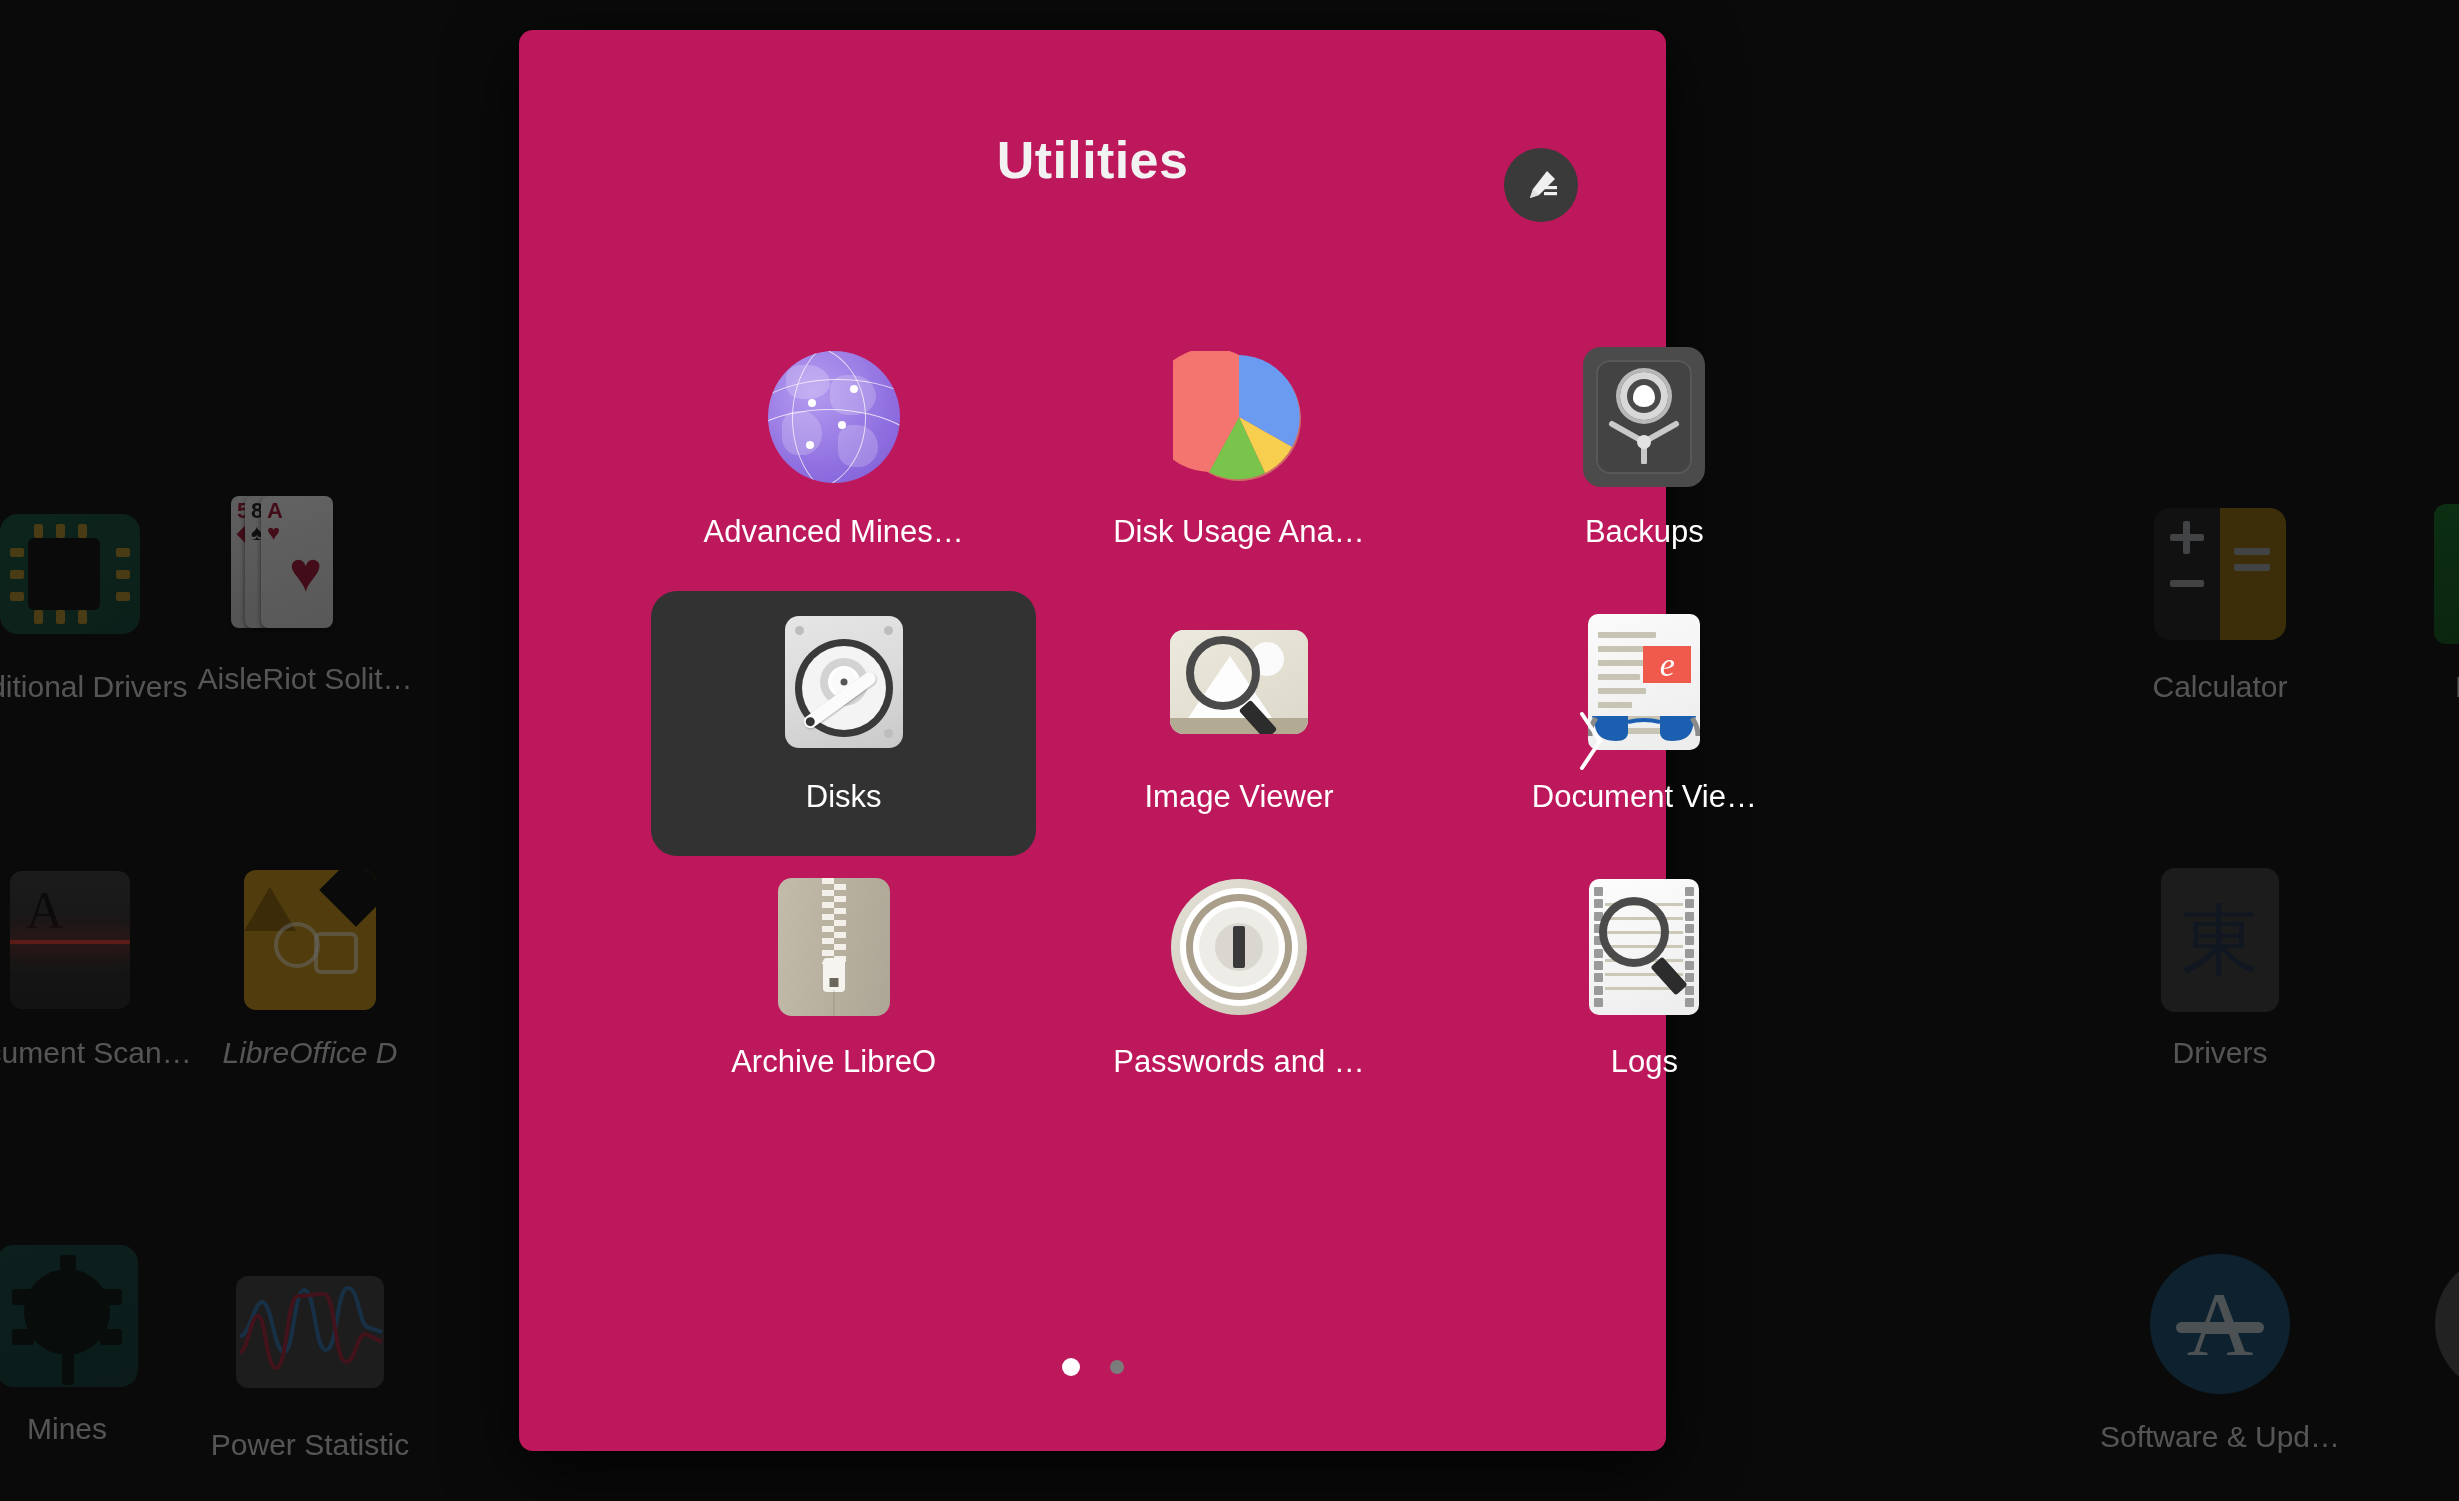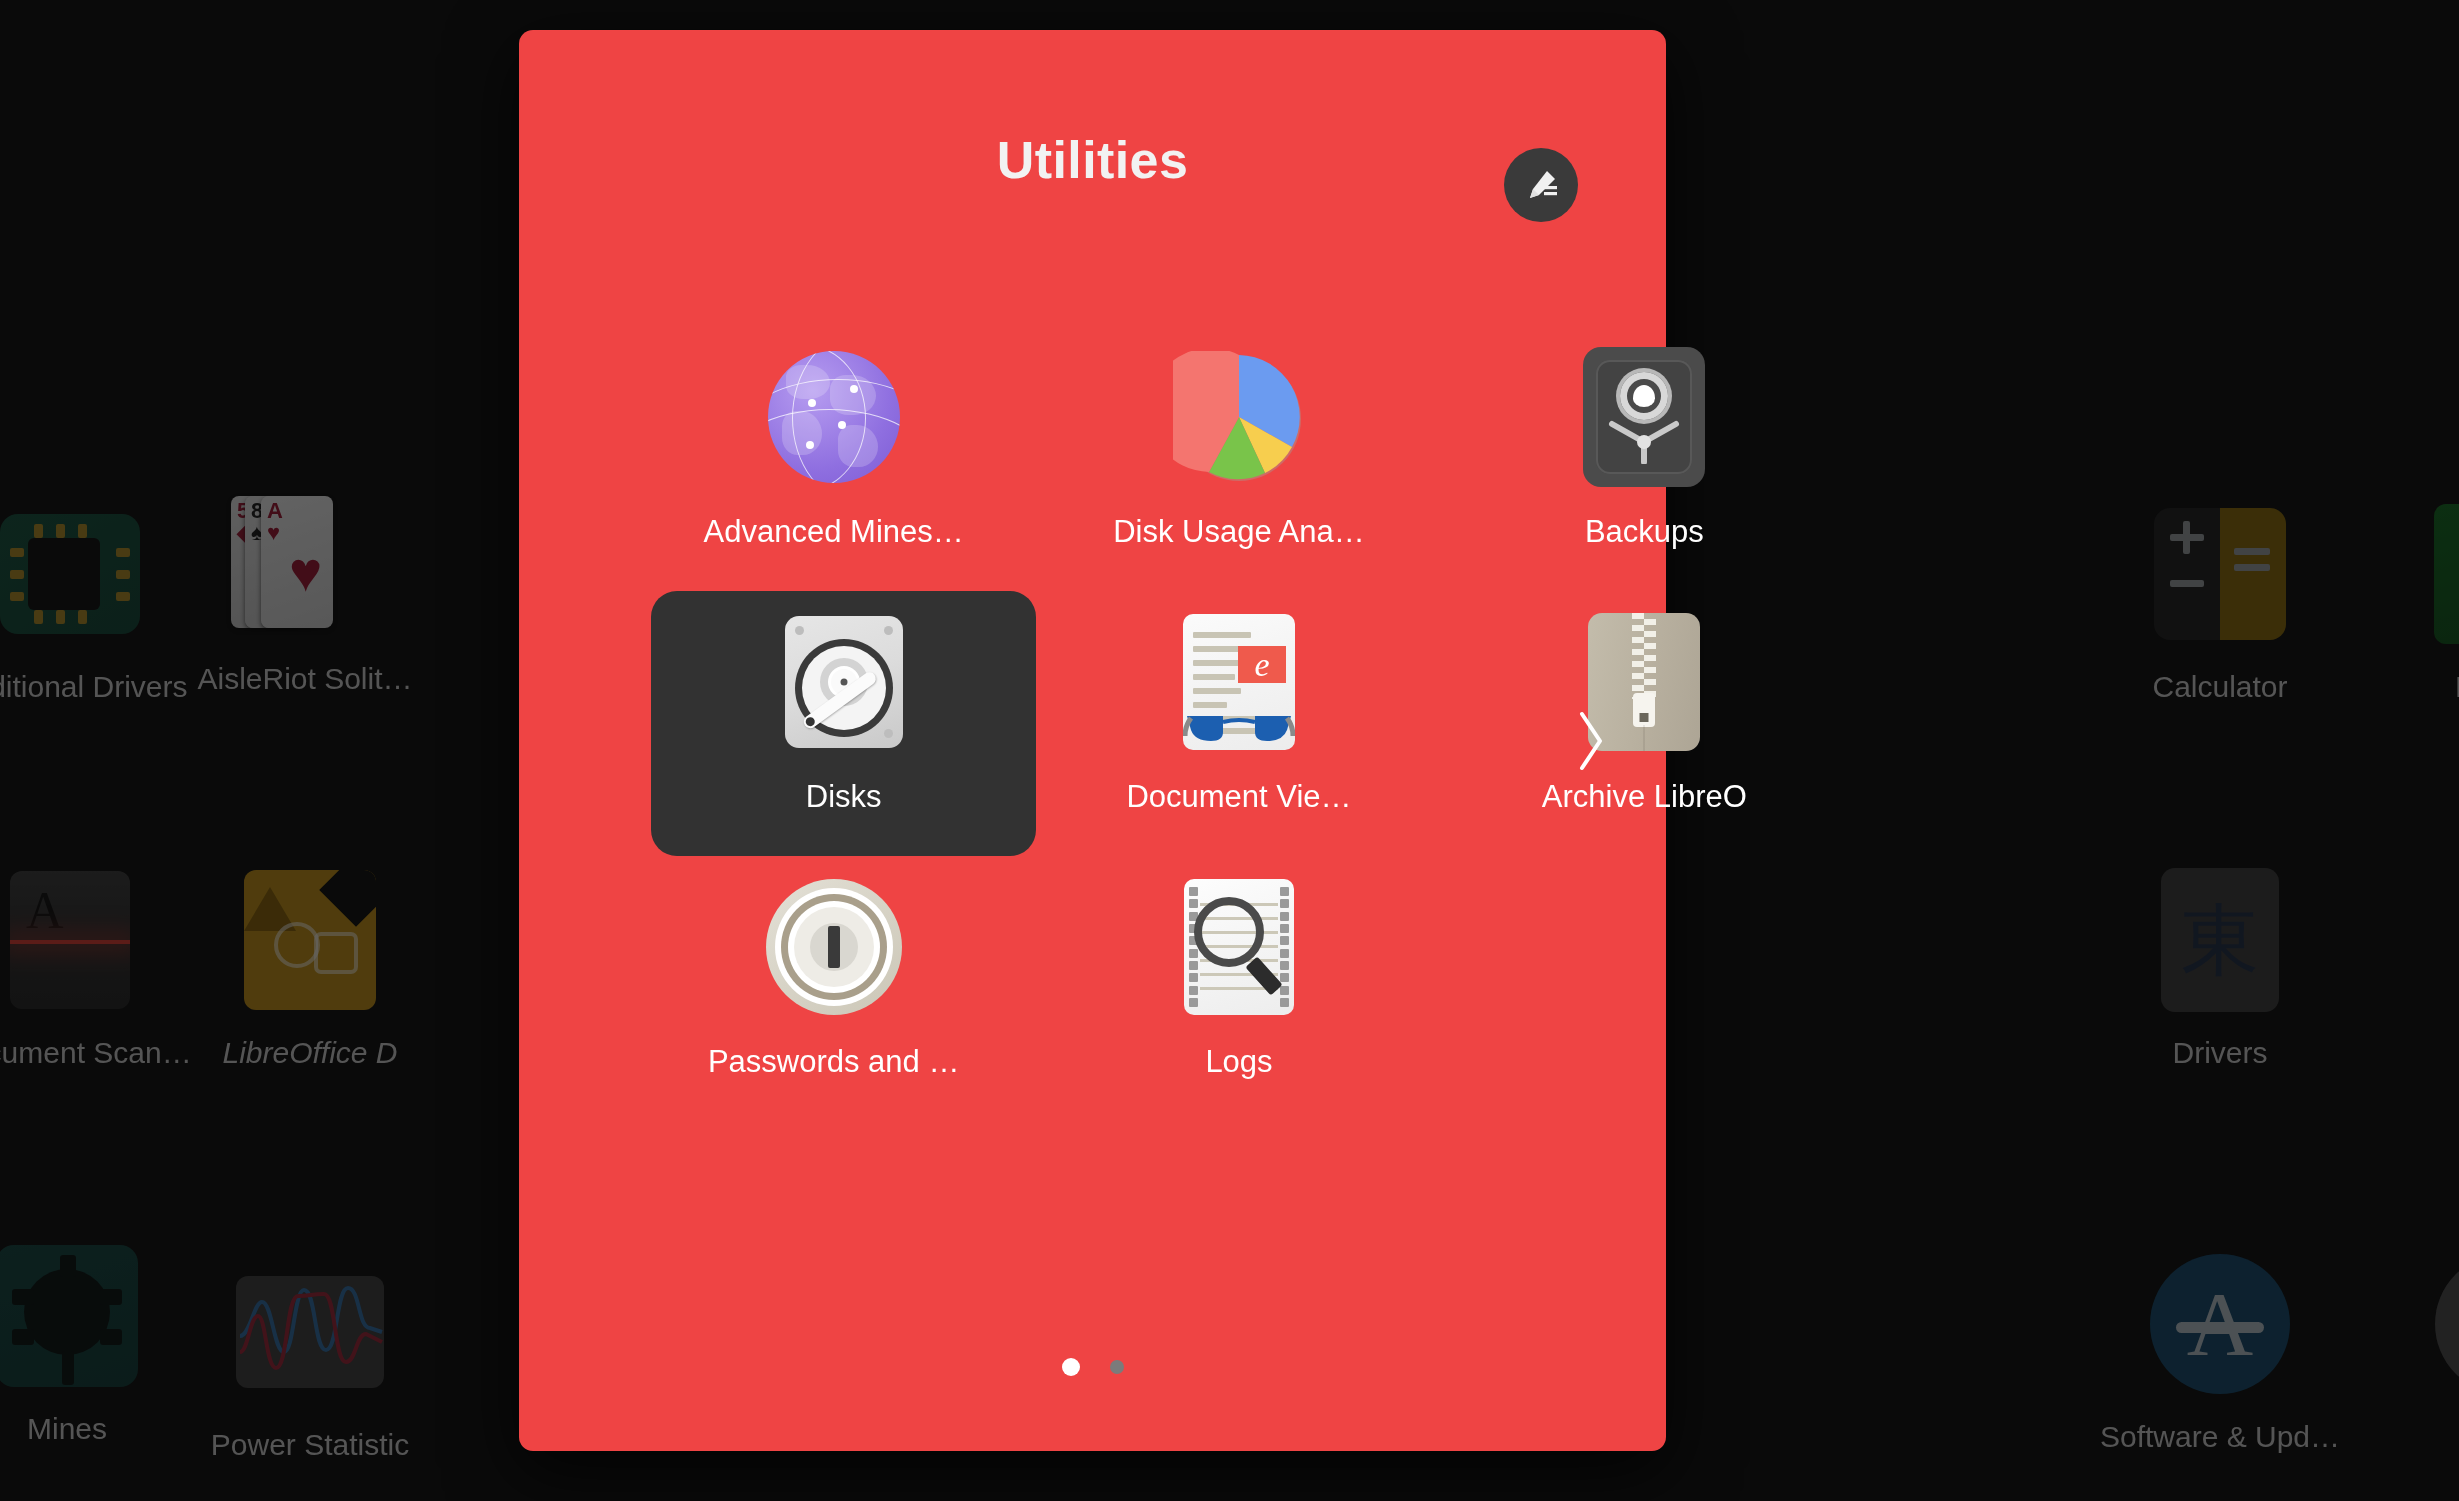--- a/index.html
+++ b/index.html
@@ -72,21 +72,21 @@
   .ic-swupd .A { font-size:92px; color:#b8c4cc; font-family:"Liberation Serif",serif; line-height:1; }
   .ic-swupd .bar { position:absolute; left:26px; top:68px; width:88px; height:11px; background:#b8c4cc; border-radius:6px; }
 
   .ic-sw { width:140px; height:140px; border-radius:50%; background:#4a4a4a; position:relative; }
 
   
   #folder {
     position: absolute;
     left: 519px; top: 30px;
     width: 1147px; height: 1421px;
-    background: #ef4444;
+    background: #be185d;
     border-radius: 14px;
     box-shadow: 0 20px 70px rgba(0,0,0,.75);
   }
   #folder-title {
     position: absolute; left: 0; right: 0; top: 100px;
     text-align: center;
     font-size: 52px; font-weight: 600; color: #f2f2f2;
     letter-spacing: .4px;
   }
   #rename-button {
@@ -418,20 +418,33 @@
             <i class="screw" style="right:10px;top:10px;"></i>
             <i class="screw" style="right:10px;bottom:10px;"></i>
             <div class="platter"></div>
             <div class="spindle"></div>
             <div class="arm"></div>
           </div>
         </div>
         <div class="app-label">Disks</div>
       </div>
 
+      <div class="app-tile">
+        <div class="app-icon">
+          <div class="ic-img">
+            <div class="sky"></div>
+            <div class="sun"></div>
+            <div class="mtn"></div>
+            <div class="ground"></div>
+            <div class="lens"></div>
+            <div class="grip"></div>
+          </div>
+        </div>
+        <div class="app-label">Image Viewer</div>
+      </div>
 
       <div class="app-tile">
         <div class="app-icon">
           <div class="ic-doc">
             <i class="ln" style="left:10px;top:18px;width:58px;"></i>
             <i class="ln" style="left:10px;top:32px;width:92px;"></i>
             <i class="ln" style="left:10px;top:46px;width:48px;"></i>
             <i class="ln" style="left:10px;top:60px;width:42px;"></i>
             <i class="ln" style="left:10px;top:74px;width:48px;"></i>
             <i class="ln" style="left:10px;top:88px;width:34px;"></i>

